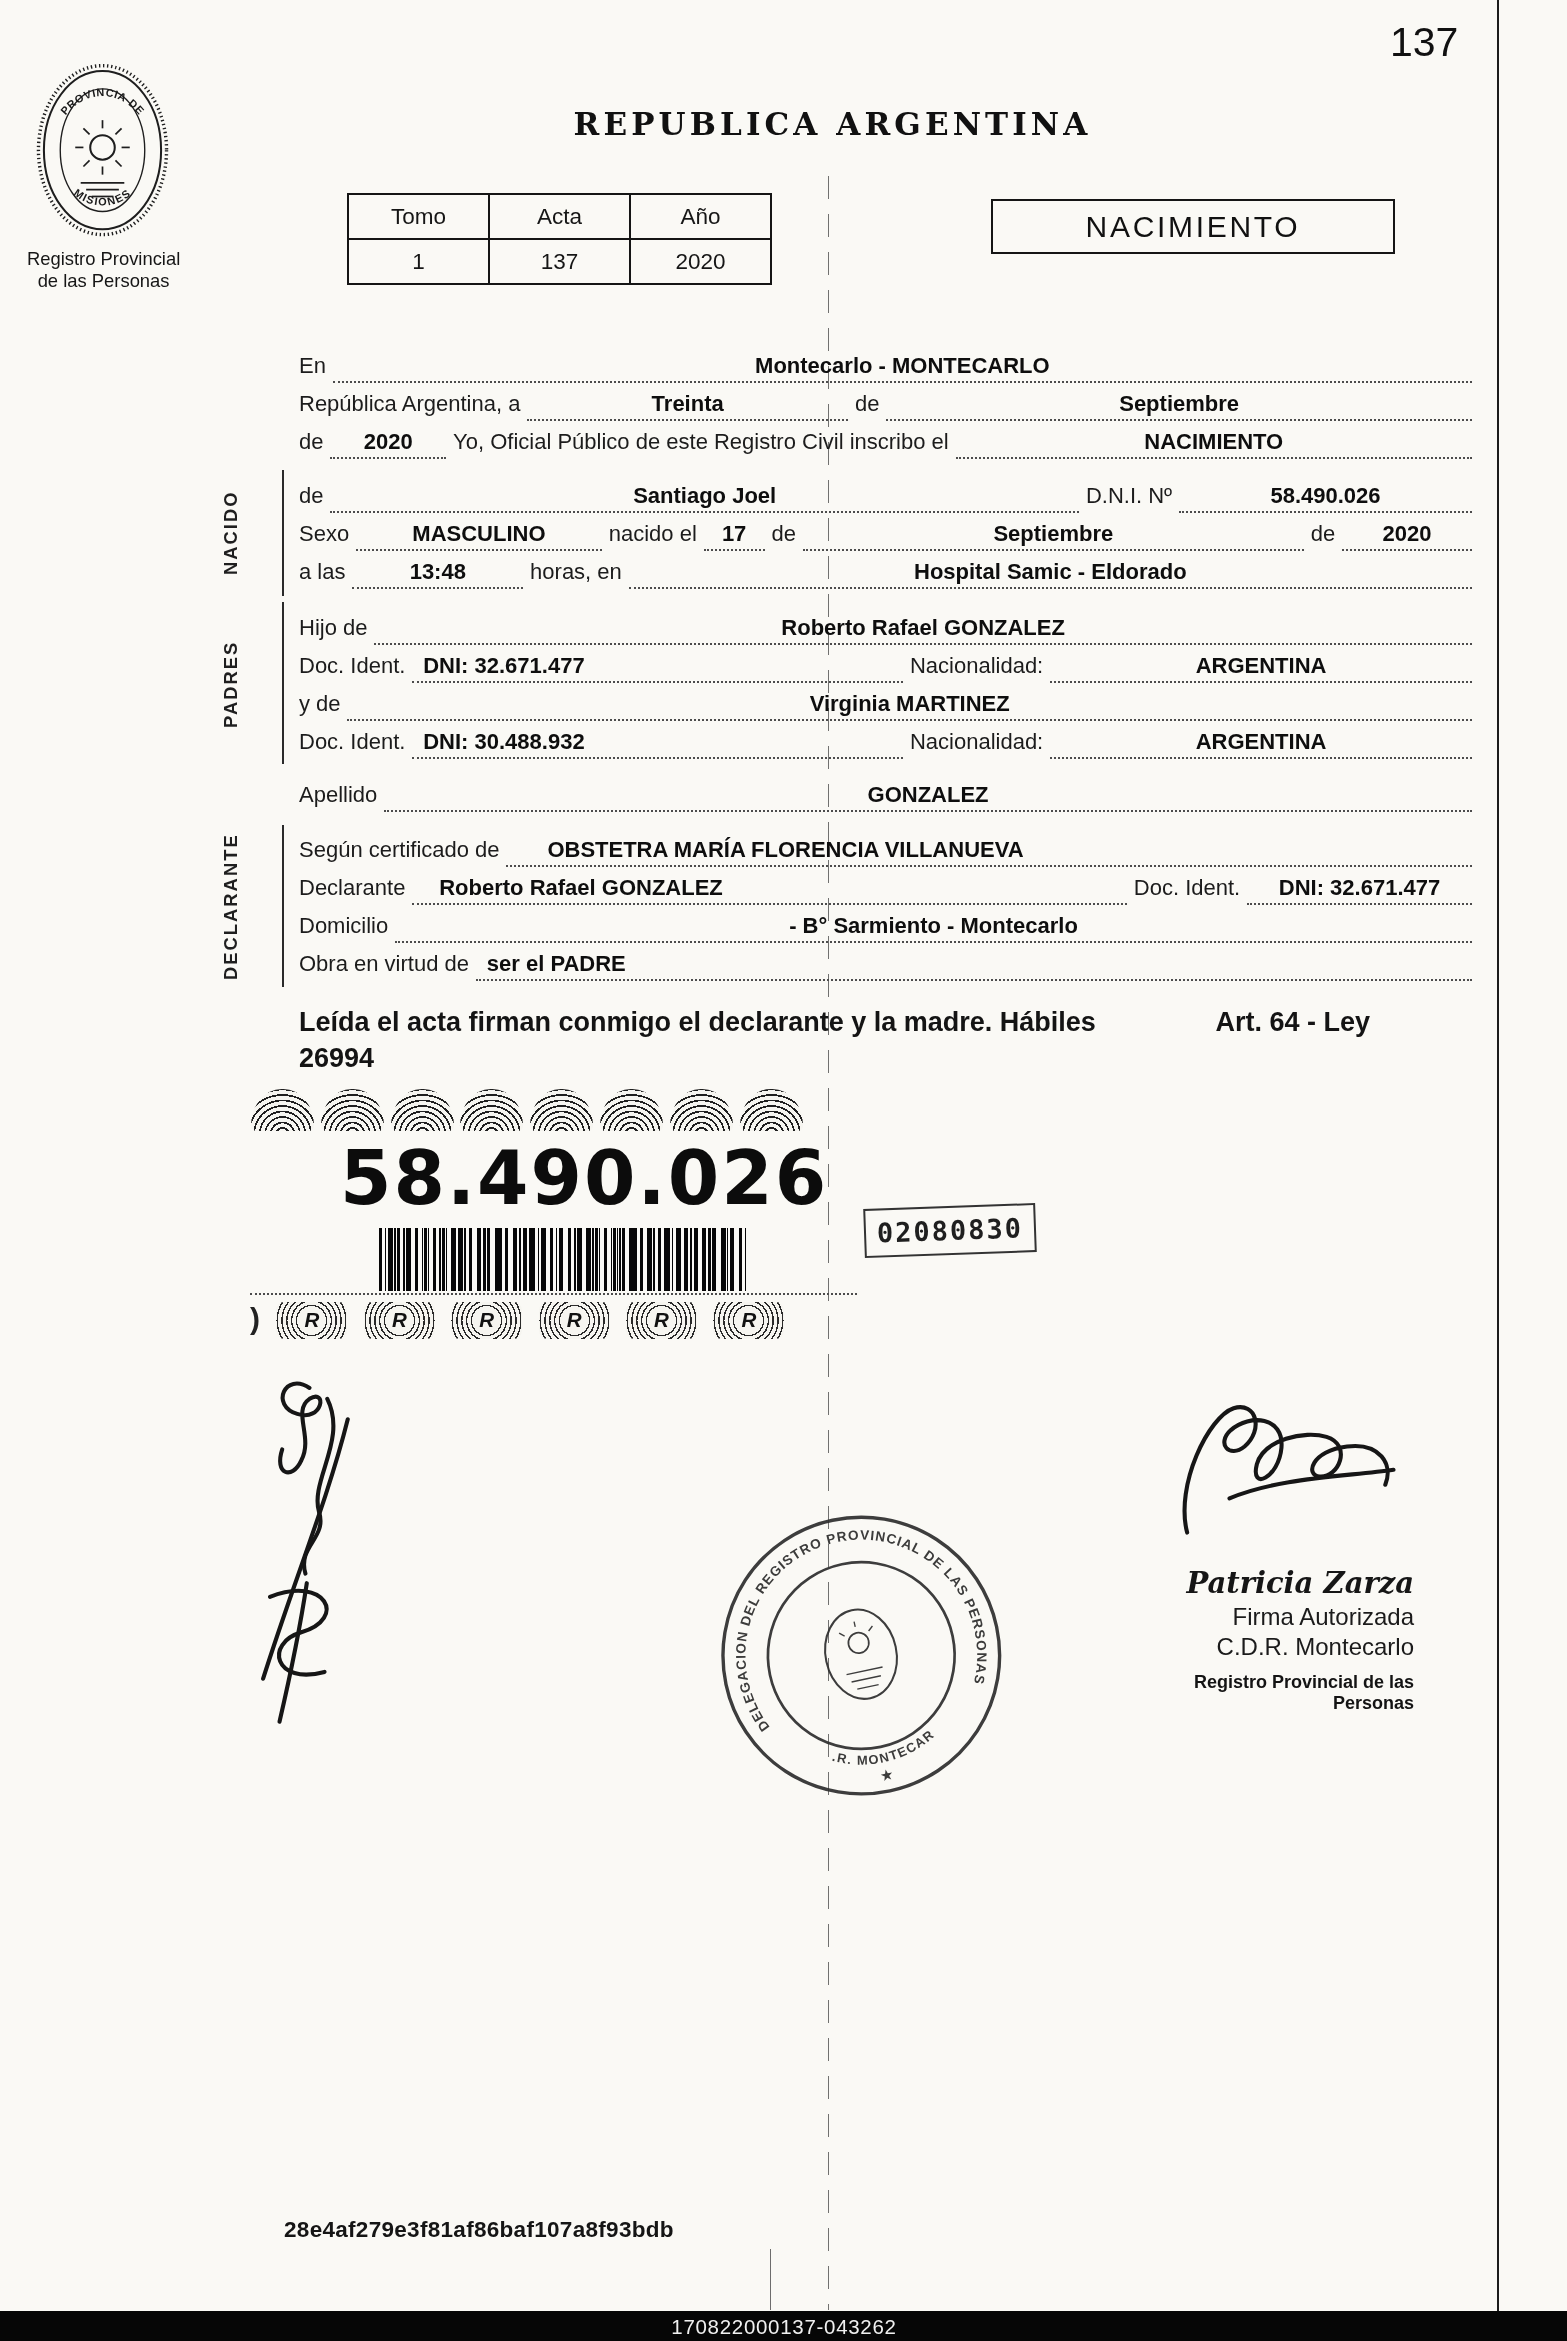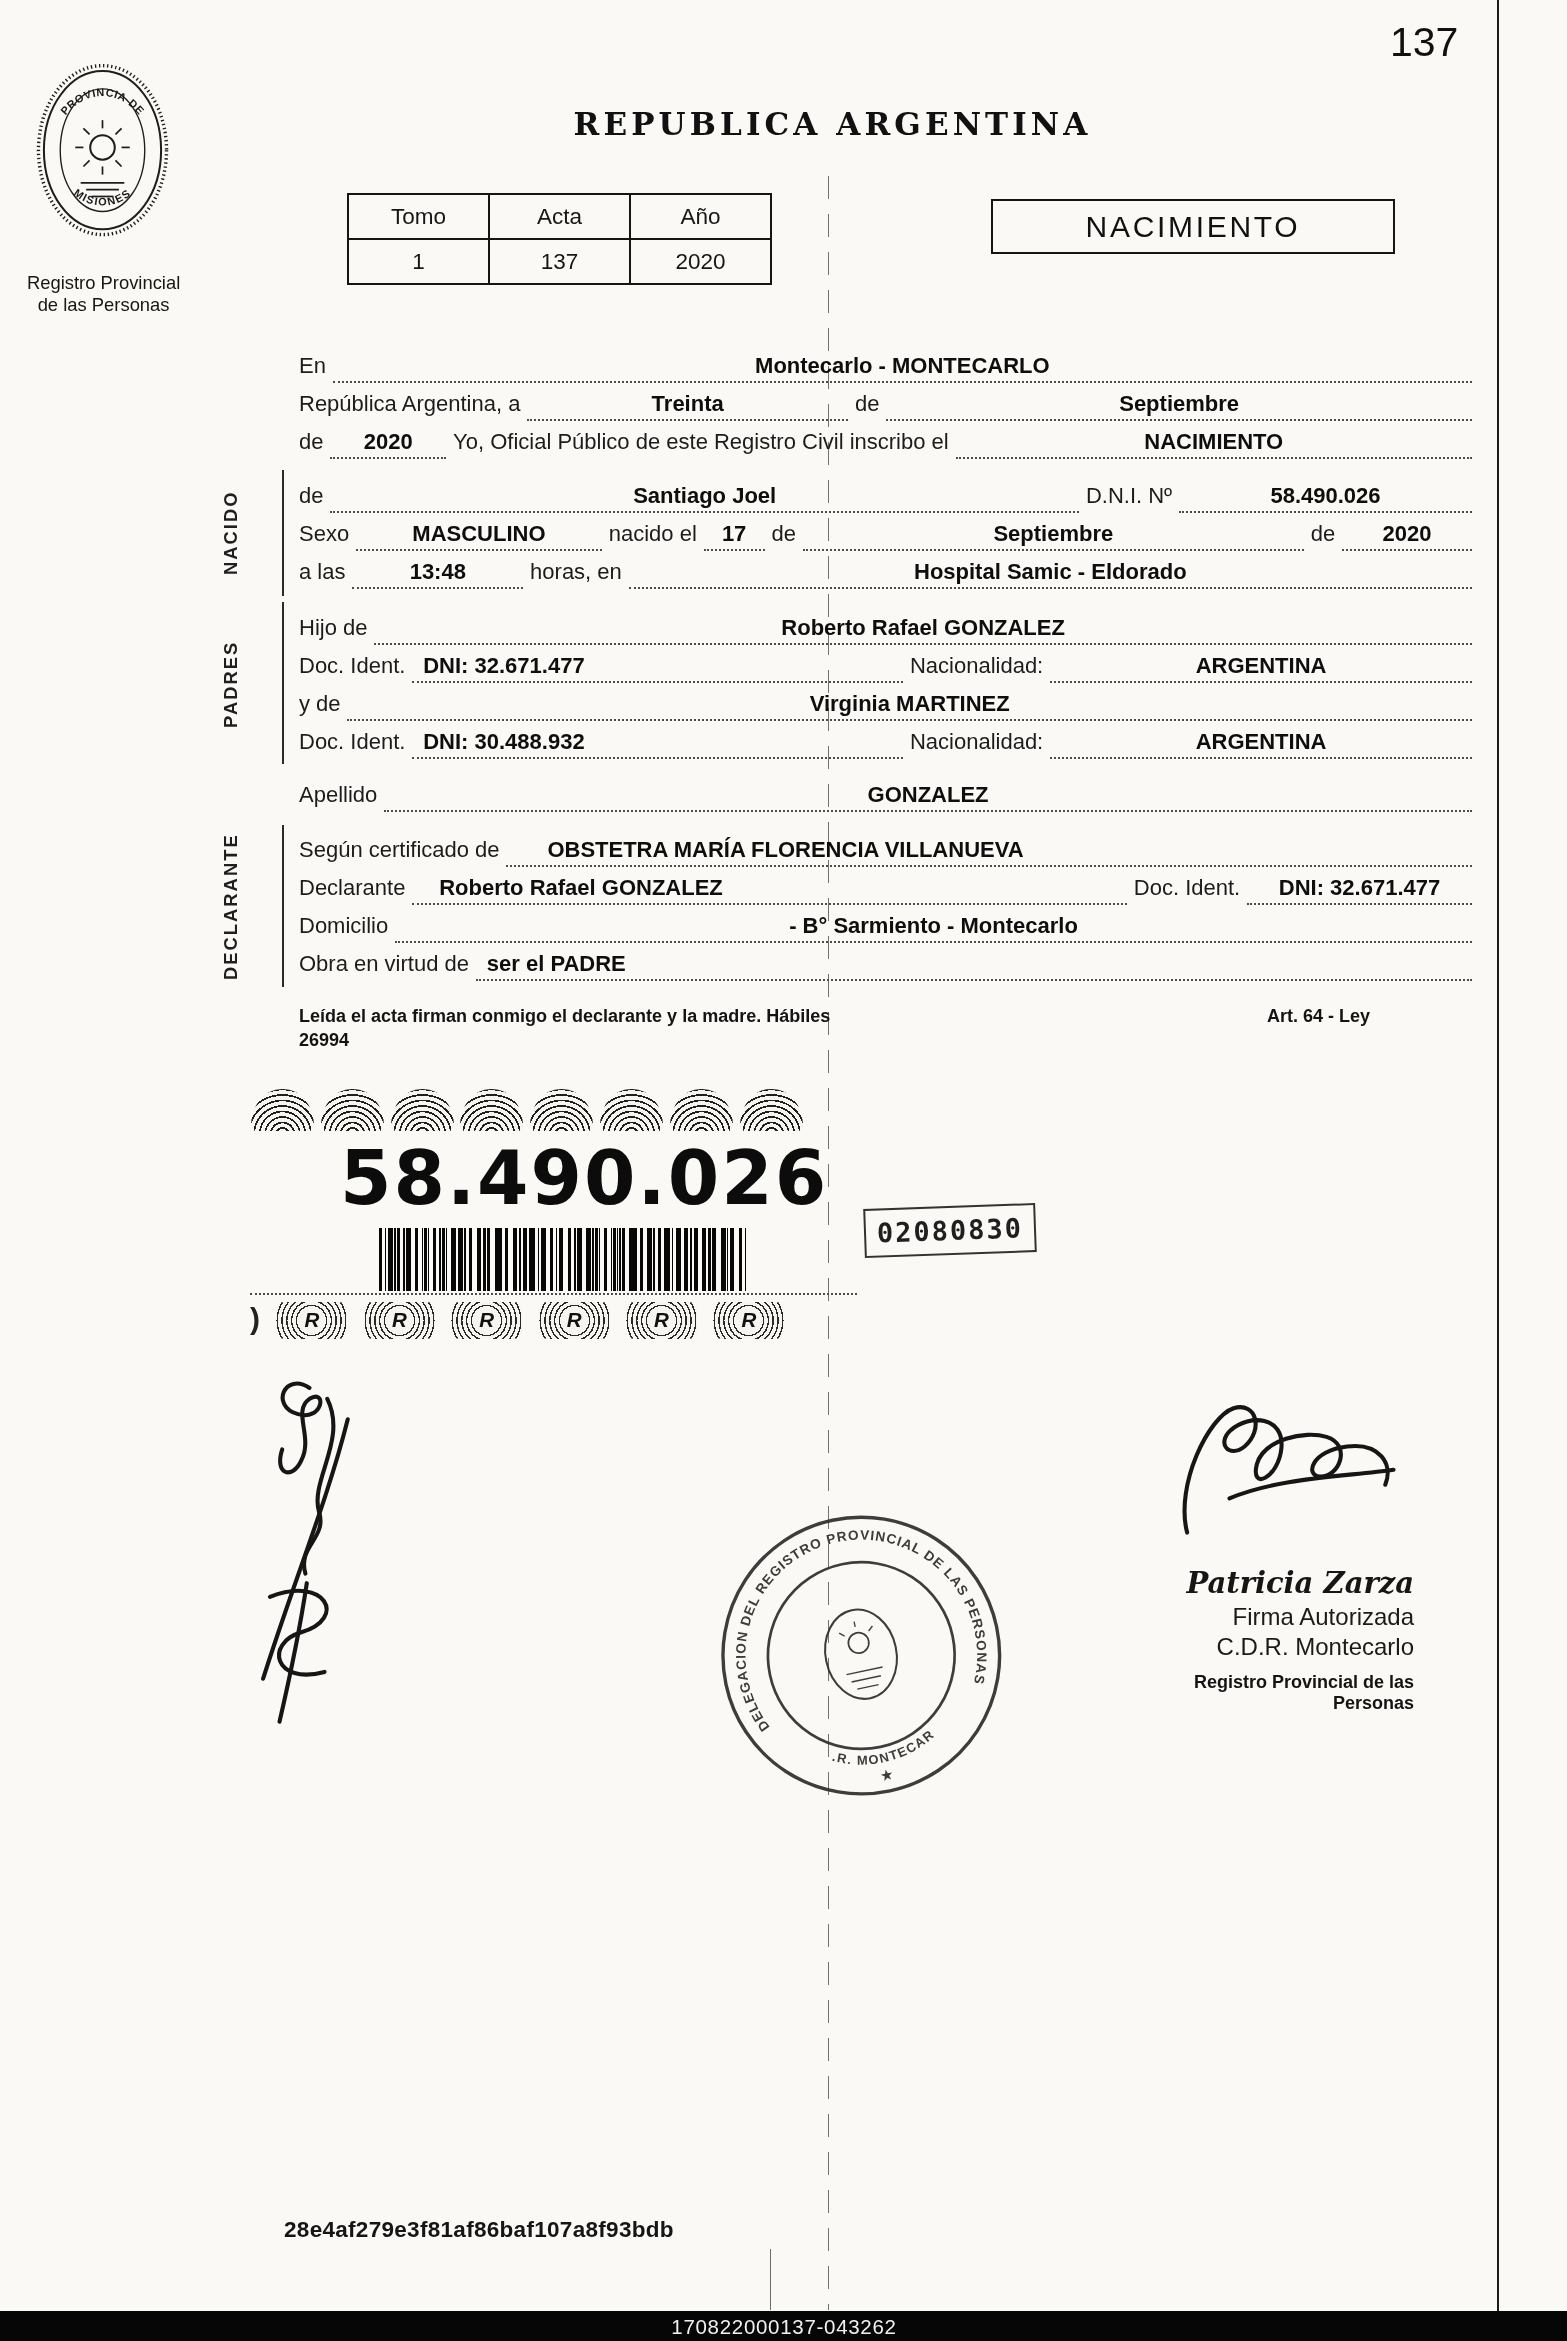--- a/index.html
+++ b/index.html
@@ -12,21 +12,21 @@
   .right-edge-line { position:absolute; left:1497px; top:0; width:2px; height:2342px; background:#1c1c1c; }
   .fold-line {
     position:absolute; left:828px; top:176px; width:1.4px; height:2134px;
     background:repeating-linear-gradient(180deg, rgba(55,55,55,.7) 0 23px, rgba(55,55,55,0) 23px 38px);
   }
   .page-number { position:absolute; left:1390px; top:19px; font-size:41px; color:#111; }
 
   
   .seal { position:absolute; left:33px; top:60px; }
   .seal svg text { font-family:"Liberation Sans", sans-serif; }
-  .seal-caption { position:absolute; left:9.6px; top:248px; width:188px; text-align:center; font-size:18.4px; line-height:1.22; color:#161616;margin-top:24px; }
+  .seal-caption { position:absolute; left:9.6px; top:248px; width:188px; text-align:center; font-size:18.4px; line-height:1.22; color:#161616; }
 
   .title {
     position:absolute; left:437px; top:106px; width:791px; text-align:center;
     font-family:"DejaVu Serif", serif; font-weight:bold; font-size:31px; letter-spacing:4.1px; color:#111;
   }
 
   .rec-table { position:absolute; left:347px; top:193px; border-collapse:collapse; background:#faf9f5; }
   .rec-table th, .rec-table td {
     border:2px solid #151515; width:141px; height:45px; text-align:center;
     font-size:22.5px; font-weight:normal; color:#161616;
@@ -51,21 +51,21 @@
   .fline { display:flex; align-items:flex-end; height:38px; font-size:22px; white-space:nowrap; }
   .lbl { padding:0 6.8px 4.1px 0; color:#1c1c1c; }
   .lbl.after { padding-left:6.8px; }
   .fill {
     border-bottom:2.4px dotted #4c4c4c; text-align:center; font-weight:bold;
     padding:0 4.1px 2px; overflow:hidden; color:#0e0e0e; min-width:0;
   }
   .fill.left { text-align:left; padding-left:11px; }
   .grow { flex:1 1 0; }
 
-  .closing { margin-top:23px; width:1071px; font-weight:bold; font-size:18px; color:#141414; line-height:1.35; }
+  .closing { margin-top:23px; width:1071px; font-weight:bold; font-size:27px; color:#141414; line-height:1.35; }
   .closing-l1 { display:flex; justify-content:space-between; }
 
   
   .band1 { position:absolute; left:251px; top:1089px; width:563px; display:flex; gap:6.8px; }
   .shell {
     width:63px; height:42px;
     border-radius:50% 50% 5.5px 5.5px / 90% 90% 5.5px 5.5px;
     background:repeating-radial-gradient(circle at 50% 108%, #1f1f1f 0 1.7px, #f6f5f0 1.7px 5.5px);
   }
   .big-number {

